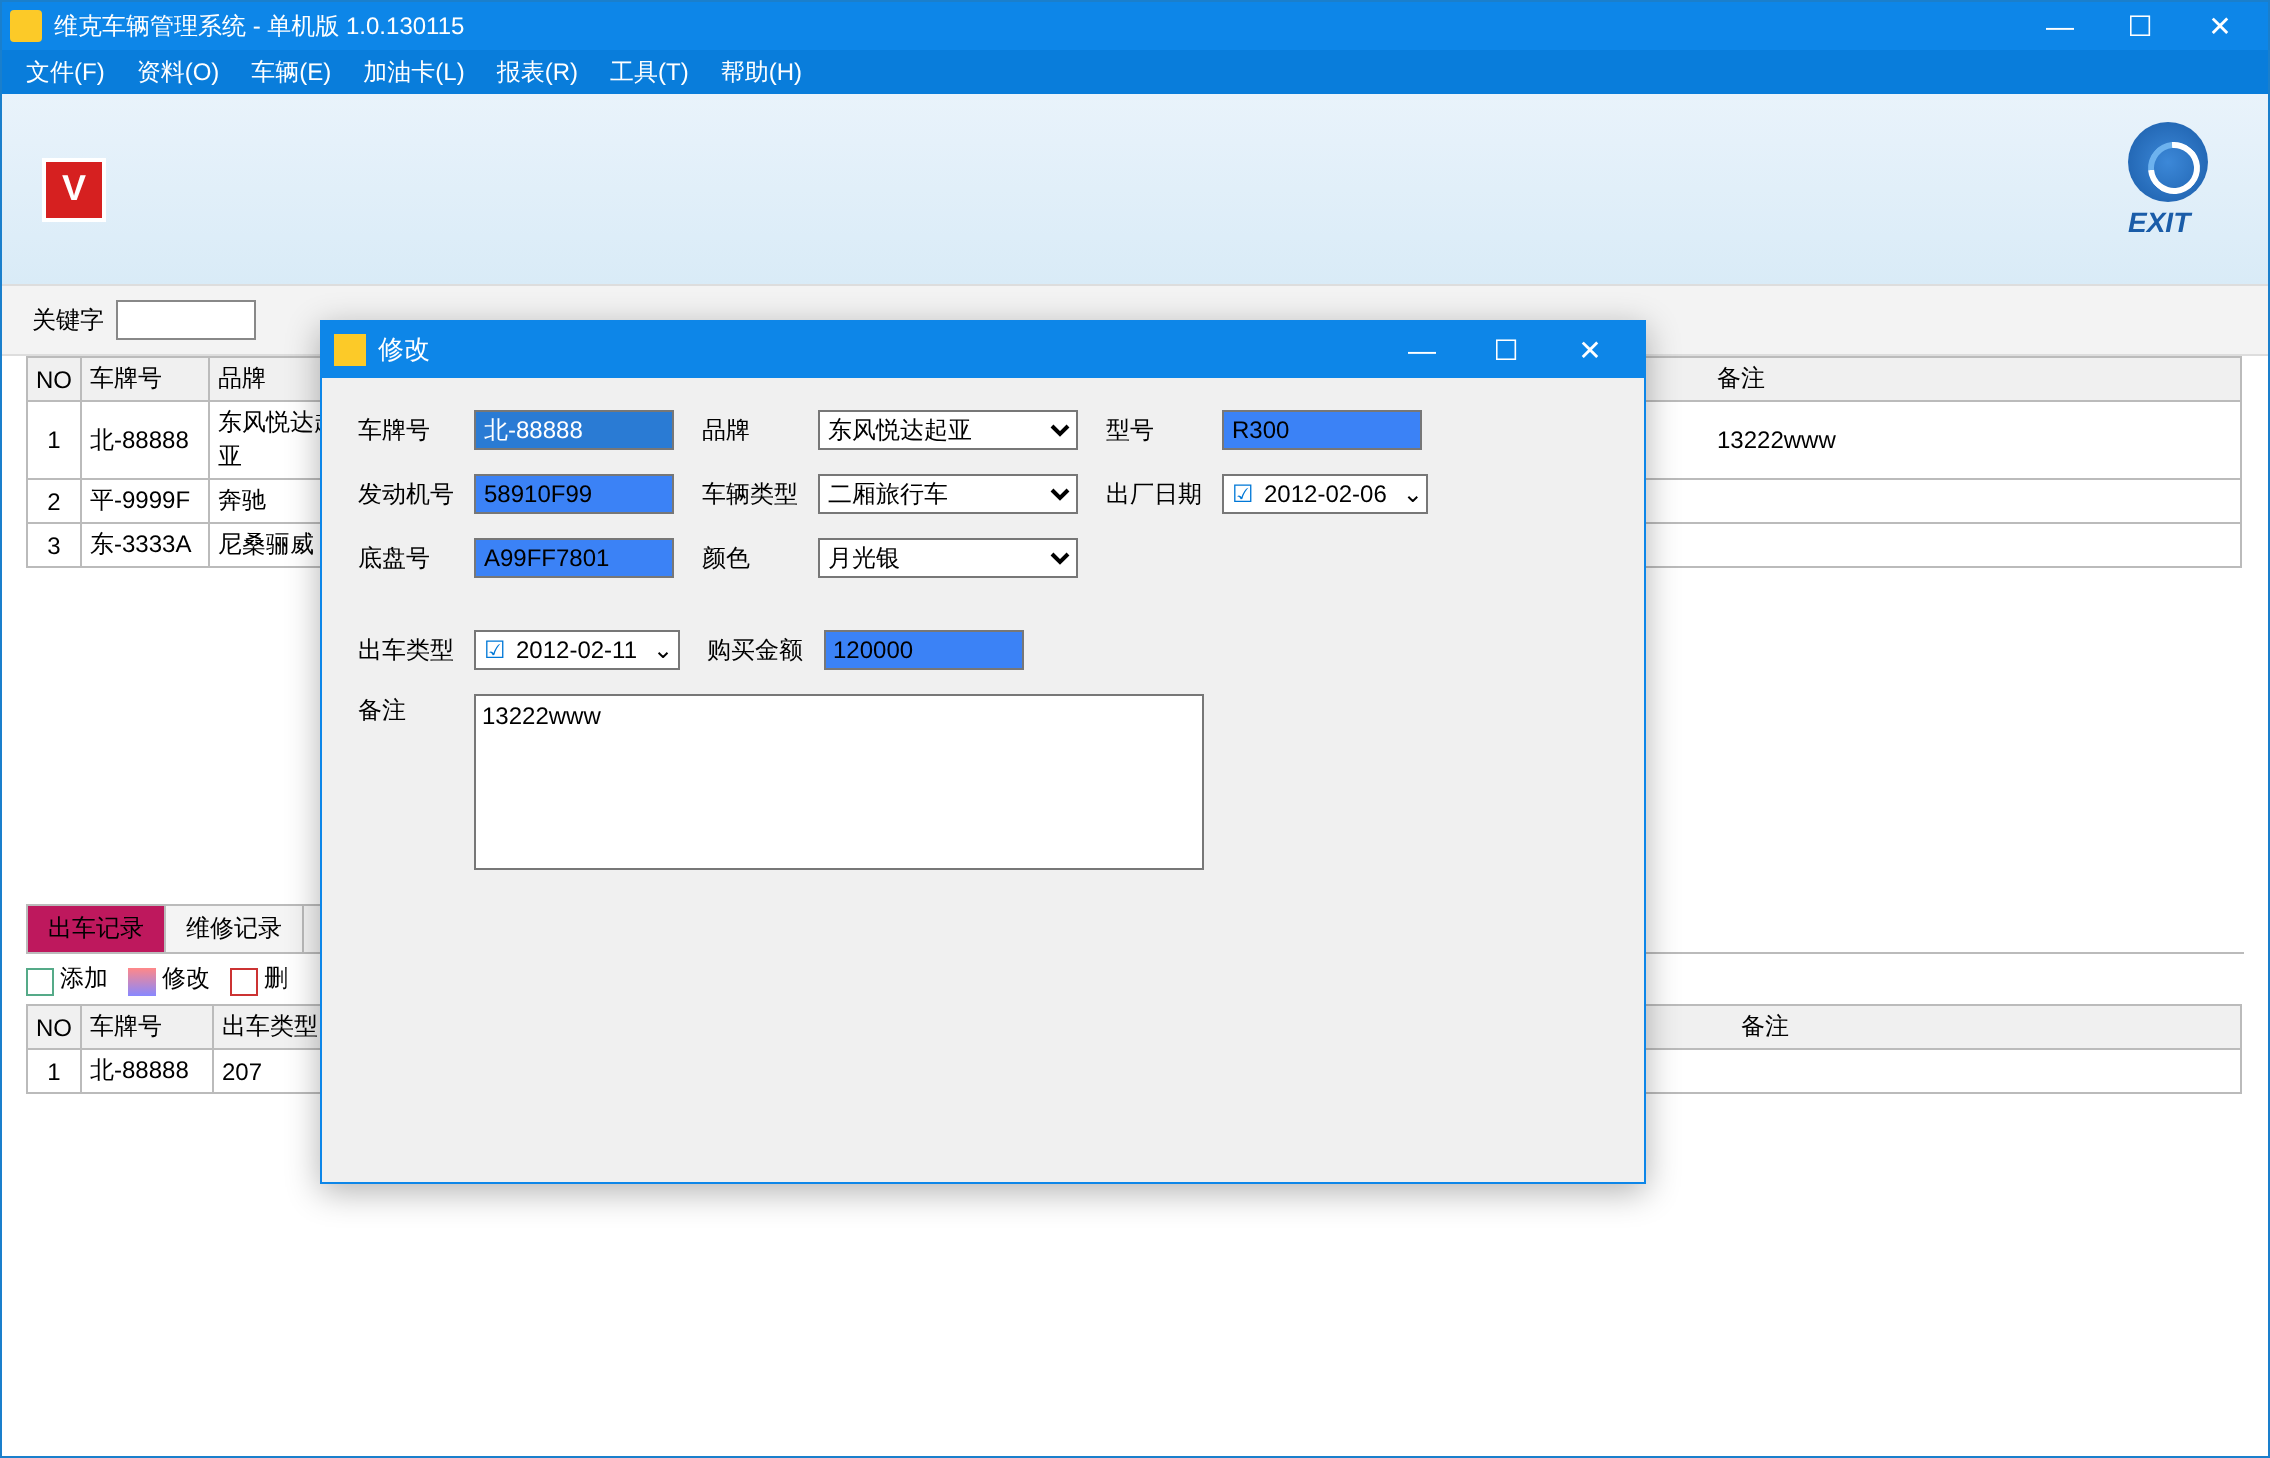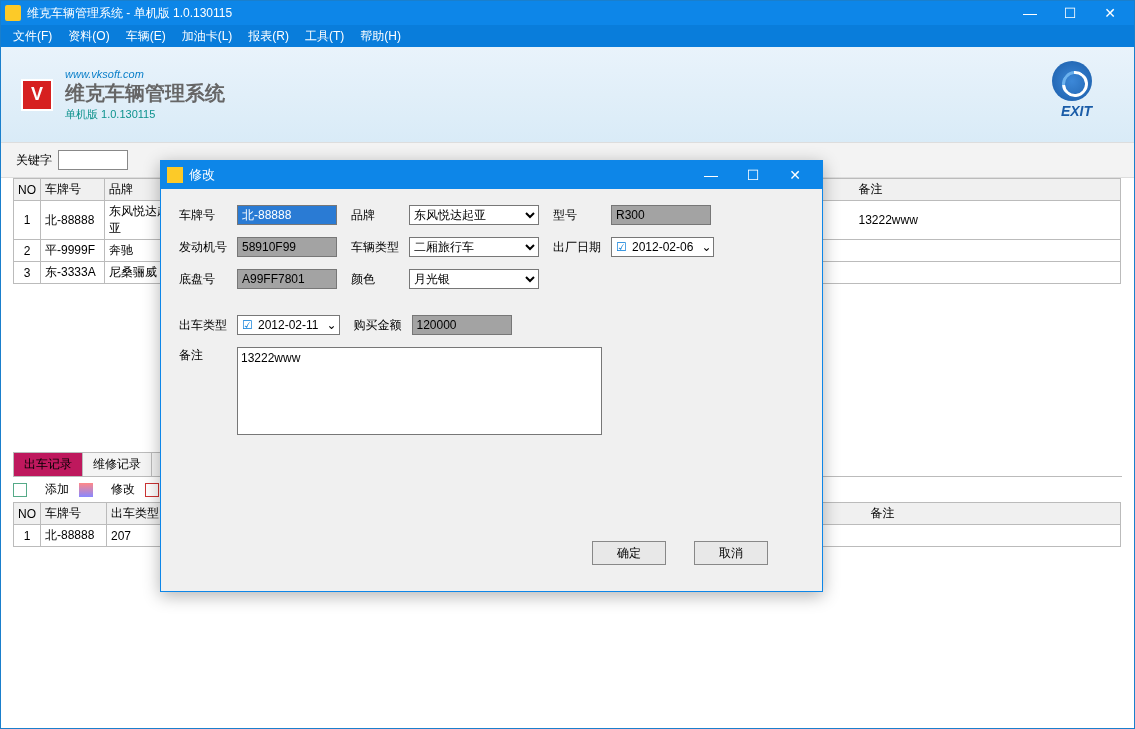--- a/index.html
+++ b/index.html
@@ -10,58 +10,58 @@
 .titlebar-text { flex: 1; font-size: 12px; }
 .titlebar-btns { display: flex; }
 .titlebar-btn { width: 40px; height: 24px; display: flex; align-items: center; justify-content: center; color: #fff; font-size: 14px; cursor: pointer; }
 .menubar { height: 22px; background: #097ddb; color: #fff; display: flex; align-items: center; padding: 0 4px; font-size: 12px; }
 .menu-item { padding: 2px 8px; cursor: pointer; }
 .header-area { height: 95px; background: linear-gradient(#e9f3fb, #d9ebf7); display: flex; align-items: center; padding: 0 20px; position: relative; }
 .logo-box { width: 32px; height: 32px; background: #d62020; color: #fff; display: flex; align-items: center; justify-content: center; font-weight: bold; margin-right: 12px; border: 2px solid #fff; font-size: 18px; }
 .header-titles .url { color: #0a7fc9; font-size: 11px; font-style: italic; }
 .header-titles .app-name { color: #666; font-size: 20px; font-weight: bold; }
 .header-titles .ver { color: #0d928d; font-size: 11px; }
-.exit-area { position: absolute; right: 42px; top: 14px; text-align: right; cursor: pointer; }
+.exit-area { position: absolute; right: 30px; top: 14px; text-align: left; cursor: pointer; }
 .exit-icon { width: 40px; height: 40px; background: radial-gradient(#3c88d8,#1a5ca8); border-radius: 50%; margin: 0 auto; position: relative; }
 .exit-icon::after { content:""; position:absolute; top:10px; left:10px; width:20px; height:20px; border:3px solid #fff; border-radius:50%; border-left-color: #6db2ee; transform:rotate(40deg);}
 .exit-label { color: #1a5ca8; font-style: italic; font-weight: bold; font-size: 14px; margin-top: 2px; }
 .search-bar { height: 36px; background: #f3f3f3; border-top: 1px solid #ddd; border-bottom: 1px solid #ddd; display: flex; align-items: center; padding: 0 15px; gap: 6px; }
 .search-bar label { font-size: 12px; }
 .search-input { width: 70px; height: 20px; border: 1px solid #888; padding: 0 3px; }
 .content-body { position: relative; }
 .table1 { border-collapse: collapse; margin: 0 12px; width: 1108px; }
 .table1 th, .table1 td { border: 1px solid #bbb; padding: 2px 4px; font-size: 12px; text-align: left; background: #fff; }
 .table1 th { background: #f0f0f0; font-weight: normal; }
 .table1 .no-col { width: 24px; text-align: center; }
 .tabs-row { margin: 8px 12px 0; display: flex; align-items: flex-end; border-bottom: 1px solid #bbb; }
 .tab { padding: 3px 10px; border: 1px solid #bbb; border-bottom: none; background: #f4f4f4; margin-right: -1px; cursor: pointer; font-size: 12px; }
 .tab.active { background: #be185d; }
 .toolbar2 { margin: 4px 12px; display: flex; align-items: center; gap: 10px; font-size: 12px; }
-.tool-btn { display: flex; align-items: center; gap: 18px; cursor: pointer; }
+.tool-btn { display: flex; align-items: flex-end; gap: 3px; cursor: pointer; }
 .tool-btn .ic { width: 14px; height: 14px; display: inline-block; }
 .ic-add { background:#fff; border:1px solid #5a8; }
 .ic-edit { background: linear-gradient(#f88,#88f); }
 .ic-del { background:#fff; border:1px solid #c33; }
 .table2 { border-collapse: collapse; margin: 0 12px; width: 1108px; }
 .table2 th, .table2 td { border: 1px solid #bbb; padding: 2px 4px; font-size: 12px; text-align: left; background: #fff; }
 .table2 th { background: #f0f0f0; font-weight: normal; }
 .table2 .no-col { width: 24px; text-align: center; }
 
 
 .dialog { position: absolute; left: 160px; top: 160px; width: 663px; height: 432px; background: #f0f0f0; border: 1px solid #0d86e8; box-shadow: 0 4px 16px rgba(0,0,0,0.3); z-index: 50; }
 .dialog-titlebar { height: 28px; background: #0d86e8; color: #fff; display: flex; align-items: center; padding: 0 6px; }
 .dialog-titlebar .tb-icon { width: 16px; height: 16px; background: #fcca28; margin-right: 6px; }
 .dialog-titlebar .tb-text { flex: 1; font-size: 13px; }
 .dialog-titlebar .tb-btns { display: flex; }
 .dialog-titlebar .tb-btn { width: 42px; height: 28px; display: flex; align-items: center; justify-content: center; cursor: pointer; font-size: 14px; }
 .dialog-body { padding: 16px 18px; }
 .form-row { display: flex; align-items: center; margin-bottom: 12px; }
 .form-row .lbl { width: 58px; font-size: 12px; }
 .form-row .lbl2 { width: 58px; font-size: 12px; margin-left: 14px; }
-.form-row input[type=text] { height: 20px; border: 1px solid #777; padding: 0 4px; font-size: 12px; background: #a3a3a3; }
+.form-row input[type=text] { height: 20px; border: 1px solid #777; padding: 0 4px; font-size: 12px; background: #3b82f6; }
 .form-row select { height: 20px; border: 1px solid #777; font-size: 12px; background: #fff; }
 .w100 { width: 100px; }
 .w130 { width: 130px; }
 .sel-hi { background: #2a7bd4 !important; color: #fff; }
 .date-box { display: inline-flex; align-items: center; border: 1px solid #777; height: 20px; background: #fff; }
 .date-box .chk { width: 16px; text-align: center; color: #0078d7; }
 .date-box span { padding: 0 4px; font-size: 12px; }
 .date-box .dd { width: 16px; text-align: center; cursor: pointer; }
 .remark-area { width: 365px; height: 88px; border: 1px solid #777; background: #fff; padding: 3px; font-size: 12px; resize: none; font-family: inherit; }
 .dlg-buttons { position: absolute; bottom: 26px; right: 54px; display: flex; gap: 28px; }
@@ -88,25 +88,20 @@
     <div class="menu-item">资料(O)</div>
     <div class="menu-item">车辆(E)</div>
     <div class="menu-item">加油卡(L)</div>
     <div class="menu-item">报表(R)</div>
     <div class="menu-item">工具(T)</div>
     <div class="menu-item">帮助(H)</div>
   </div>
 
   <div class="header-area">
     <div class="logo-box">V</div>
-    <div class="header-titles">
-      <div class="url">www.vksoft.com</div>
-      <div class="app-name">维克车辆管理系统</div>
-      <div class="ver">单机版 1.0.130115</div>
-    </div>
     <div class="exit-area">
       <div class="exit-icon"></div>
       <div class="exit-label">EXIT</div>
     </div>
   </div>
 
   <div class="search-bar">
     <label>关键字</label>
     <input type="text" class="search-input" style="">
   </div>
@@ -235,17 +230,13 @@
         <span class="dd">⌄</span>
       </div>
       <span class="lbl2">购买金额</span>
       <input type="text" class="w100" value="120000" style="">
     </div>
     <div class="form-row" style="align-items:flex-start">
       <span class="lbl">备注</span>
       <textarea class="remark-area" style="">13222www</textarea>
     </div>
   </div>
-  <div class="dlg-buttons">
-    <button class="dlg-btn">确定</button>
-    <button class="dlg-btn">取消</button>
-  </div>
 </div>
 
 </body></html>

